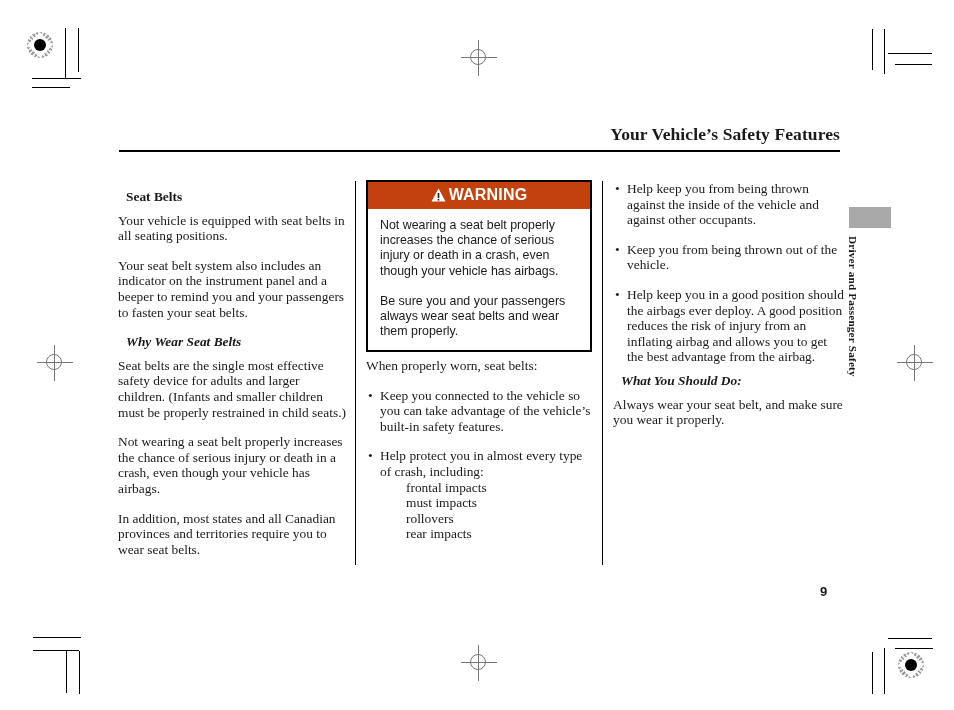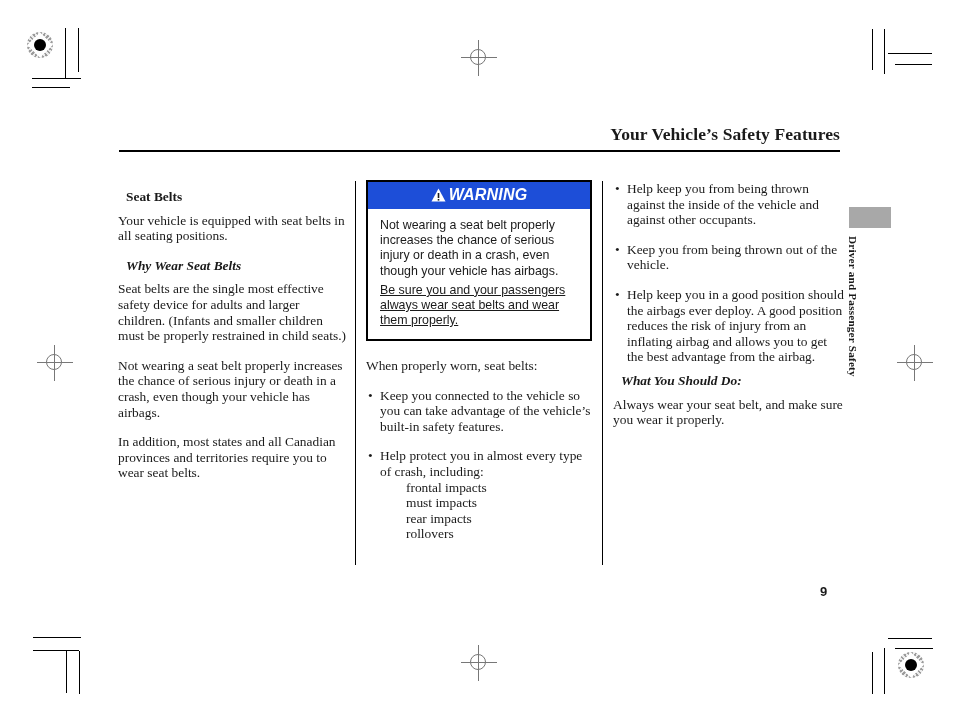--- a/index.html
+++ b/index.html
@@ -160,48 +160,47 @@
   #warning-box {
     position: absolute;
     left: 366px;
     top: 180px;
     width: 226px;
     border: 2px solid #000000;
     box-sizing: border-box;
     background: #ffffff;
   }
   #warning-head {
-    background: #1d4ed8;
+    background: #c2410c;
     color: #ffffff;
     text-align: left;
     font-family: "Liberation Sans", "DejaVu Sans", sans-serif;
     font-weight: bold;
     font-size: 16px;
     letter-spacing: .2px;
     padding: 4px 0 5px 0;
     display: flex;
     align-items: center;
     justify-content: center;
     gap: 3px;
-    font-style: italic;
   }
   #warning-head .tri {
     display: inline-block;
     position: relative;
     width: 15px;
     height: 14px;
   }
   #warning-body {
     font-family: "Liberation Sans", "DejaVu Sans", sans-serif;
     font-size: 12.4px;
     line-height: 15.2px;
     padding: 9px 10px 11px 12px;
   }
   #warning-body p { margin: 0; }
-  #warning-body p + p { margin-top: 4px; text-decoration: underline; }
+  #warning-body p + p { margin-top: 15px; }
 
   
   #side-tab-block {
     position: absolute;
     left: 849px;
     top: 207px;
     width: 42px;
     height: 21px;
     background: #a8a8a8;
   }
@@ -285,20 +284,21 @@
 
   <div id="header-title">Your Vehicle’s Safety Features</div>
   <div id="header-rule"></div>
 
   <div class="divider" id="divider-1"></div>
   <div class="divider" id="divider-2"></div>
 
   <div class="col" id="col-left">
     <h3 class="sec">Seat Belts</h3>
     <p class="para">Your vehicle is equipped with seat belts in all seating positions.</p>
+    <p class="para">Your seat belt system also includes an indicator on the instrument panel and a beeper to remind you and your passengers to fasten your seat belts.</p>
     <h3 class="sec italic">Why Wear Seat Belts</h3>
     <p class="para">Seat belts are the single most effective safety device for adults and larger children. (Infants and smaller children must be properly restrained in child seats.)</p>
     <p class="para">Not wearing a seat belt properly increases the chance of serious injury or death in a crash, even though your vehicle has airbags.</p>
     <p class="para">In addition, most states and all Canadian provinces and territories require you to wear seat belts.</p>
   </div>
 
   <div id="warning-box">
     <div id="warning-head">
       <span class="tri">
         <svg width="15" height="14" viewBox="0 0 15 14" aria-hidden="true">
@@ -321,22 +321,22 @@
       <li>
         <span class="bul">•</span>
         <span>Keep you connected to the vehicle so you can take advantage of the vehicle’s built-in safety features.</span>
       </li>
       <li>
         <span class="bul">•</span>
         <span>Help protect you in almost every type of crash, including:</span>
         <ul class="sublist">
           <li>frontal impacts</li>
           <li>must impacts</li>
+          <li>rollovers</li>
           <li>rear impacts</li>
-          <li>rollovers</li>
         </ul>
       </li>
     </ul>
   </div>
 
   <div class="col" id="col-right">
     <ul class="bullets">
       <li>
         <span class="bul">•</span>
         <span>Help keep you from being thrown against the inside of the vehicle and against other occupants.</span>

